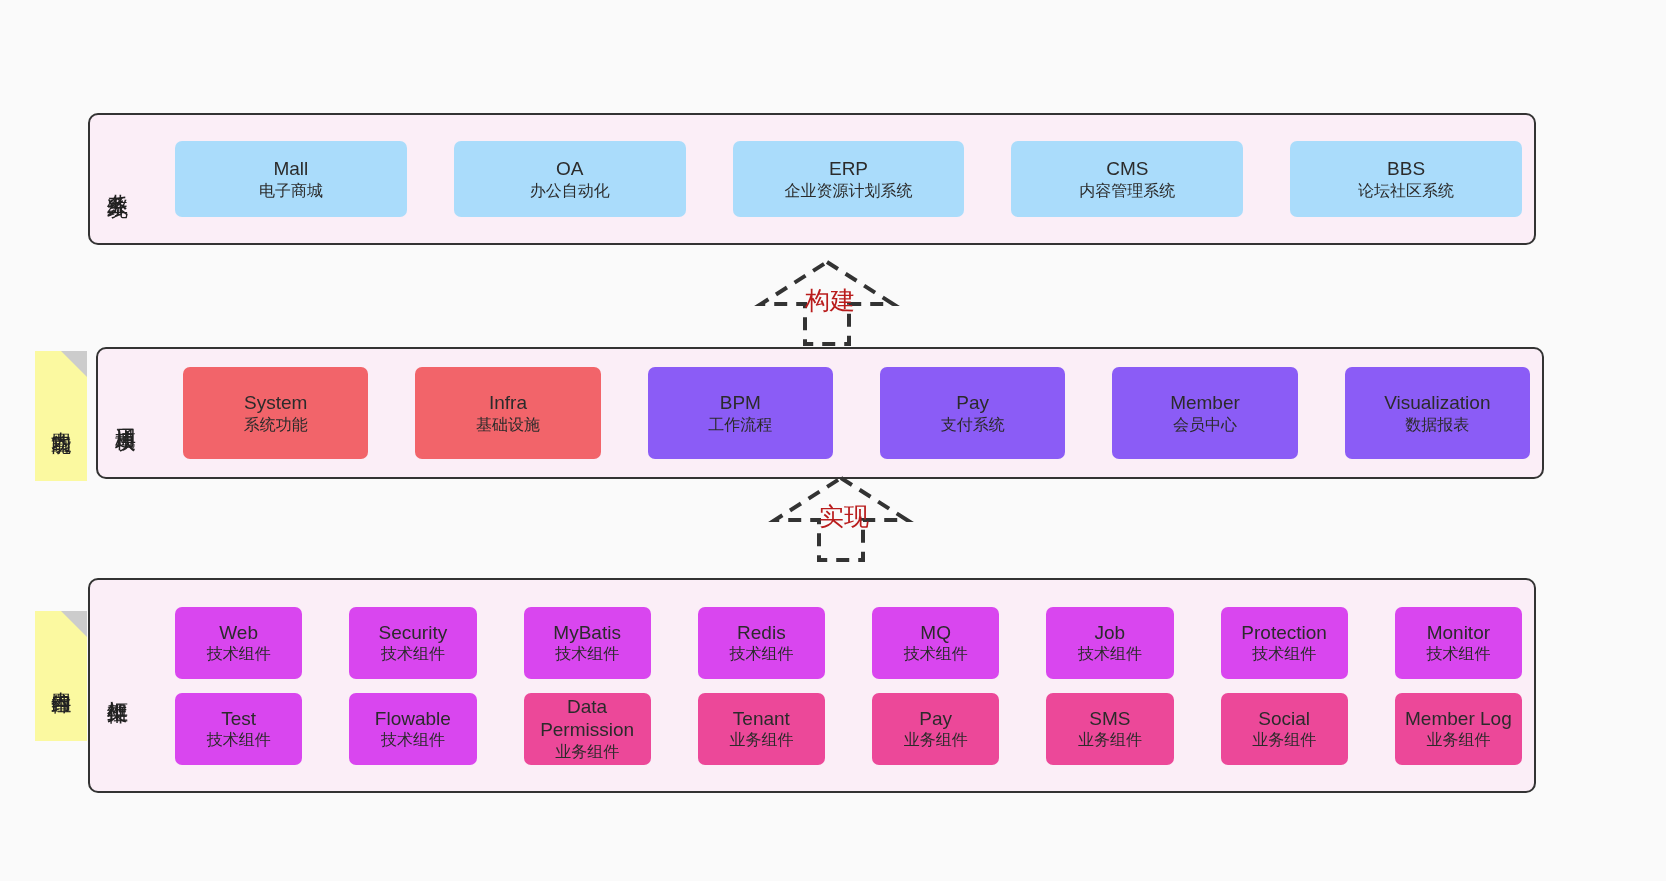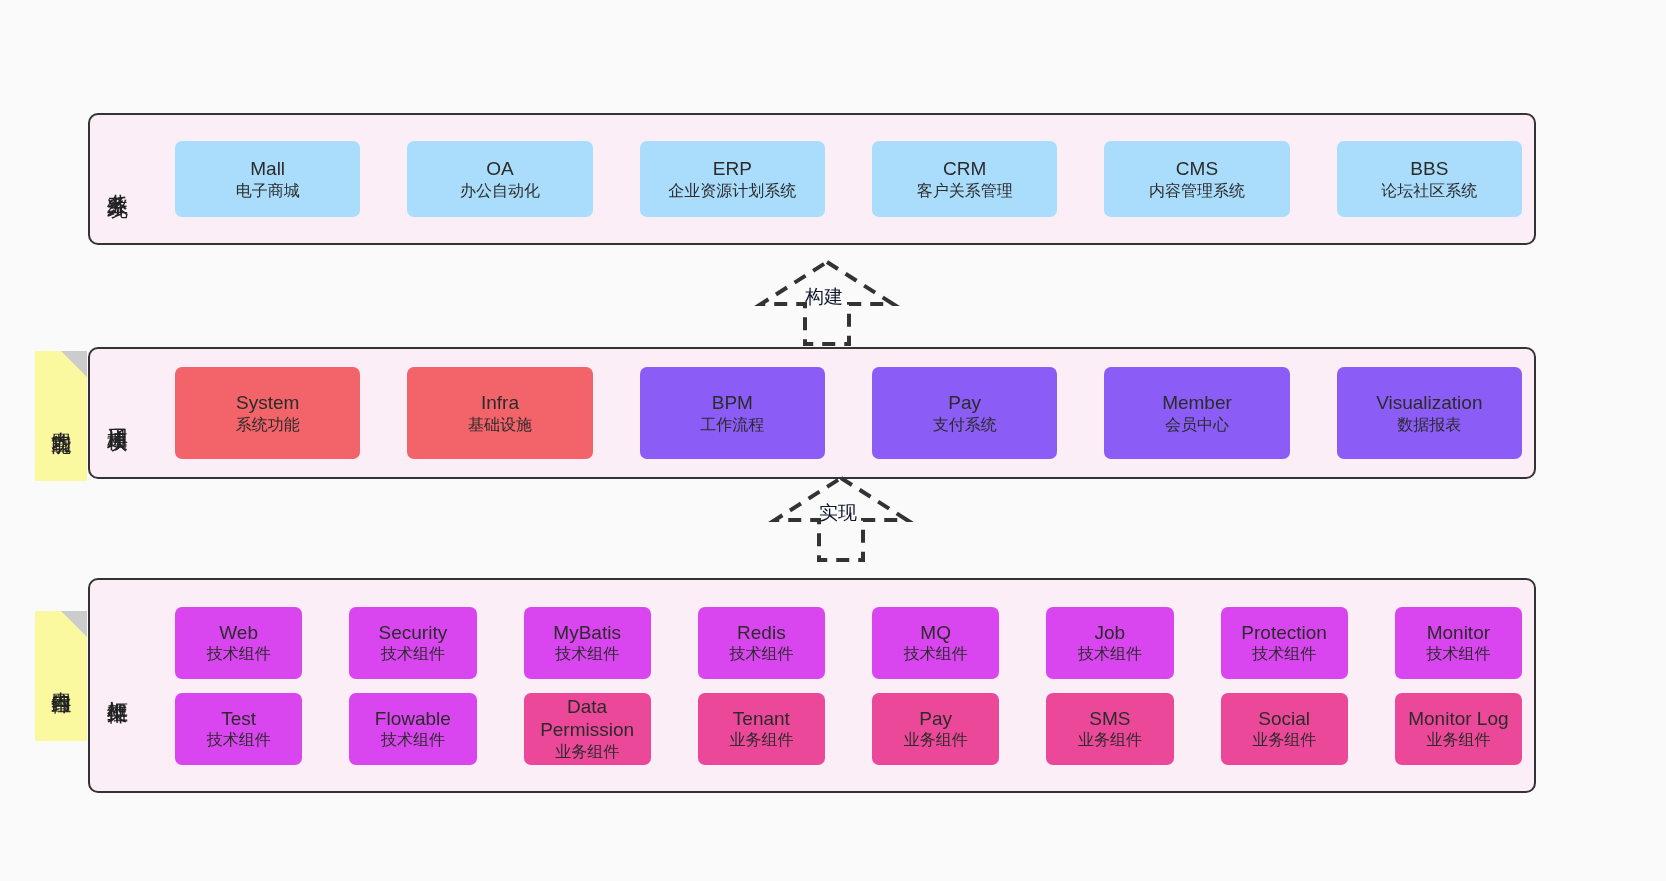--- a/index.html
+++ b/index.html
@@ -96,22 +96,22 @@
     width: 0; height: 0;
     border-top: 26px solid #cccccc;
     border-left: 26px solid transparent;
   }
 
   
   .arrow { position: absolute; }
   .arrow svg { display: block; overflow: visible; }
   .arrow-label {
     position: absolute;
-    font-size: 19px;
-    color: #0f172a;
+    font-size: 25px;
+    color: #b91c1c;
     background: transparent;
     white-space: nowrap;
   }
 </style>
 </head>
 <body>
 
 <div id="canvas">
 
   <div class="layer" id="layer-business" style="left:88px; top:113px; width:1448px; height:132px;">
@@ -122,24 +122,20 @@
             <div class="t1">Mall</div>
             <div class="t2">电子商城</div>
           </div>
           <div class="card blue h-business">
             <div class="t1">OA</div>
             <div class="t2">办公自动化</div>
           </div>
           <div class="card blue h-business">
             <div class="t1">ERP</div>
             <div class="t2">企业资源计划系统</div>
-          </div>
-          <div class="card blue h-business">
-            <div class="t1">CRM</div>
-            <div class="t2">客户关系管理</div>
           </div>
           <div class="card blue h-business">
             <div class="t1">CMS</div>
             <div class="t2">内容管理系统</div>
           </div>
           <div class="card blue h-business">
             <div class="t1">BBS</div>
             <div class="t2">论坛社区系统</div>
           </div>
         </div>
@@ -151,21 +147,21 @@
       <path d="M 70 4 L 136 46 L 92 46 L 92 86 L 48 86 L 48 46 L 4 46 Z" fill="none" stroke="#333333" stroke-width="4" stroke-dasharray="13,9" stroke-linejoin="miter"></path>
     </svg>
     <span class="arrow-label" style="left:48px; top:26px;">构建</span>
   </div>
 
   <div class="note" style="left:35px; top:351px; width:52px; height:130px;">
     <span class="fold"></span>
     <span>内置功能</span>
   </div>
 
-  <div class="layer" id="layer-modules" style="left:88px; top:347px; width:1448px; height:132px;">
+  <div class="layer" id="layer-modules" style="left:96px; top:347px; width:1448px; height:132px;">
     <div class="layer-title">通用模块</div>
     <div class="layer-body">
       <div class="row" id="modules-row">
           <div class="card red h-module">
             <div class="t1">System</div>
             <div class="t2">系统功能</div>
           </div>
           <div class="card red h-module">
             <div class="t1">Infra</div>
             <div class="t2">基础设施</div>
@@ -262,20 +258,20 @@
           </div>
           <div class="card lgreen h-comp">
             <div class="t1">SMS</div>
             <div class="t2">业务组件</div>
           </div>
           <div class="card lgreen h-comp">
             <div class="t1">Social</div>
             <div class="t2">业务组件</div>
           </div>
           <div class="card lgreen h-comp">
-            <div class="t1">Monitor Log</div>
+            <div class="t1">Member Log</div>
             <div class="t2">业务组件</div>
           </div>
         </div>
     </div>
   </div>
 
 </div>
 
 </body></html>

